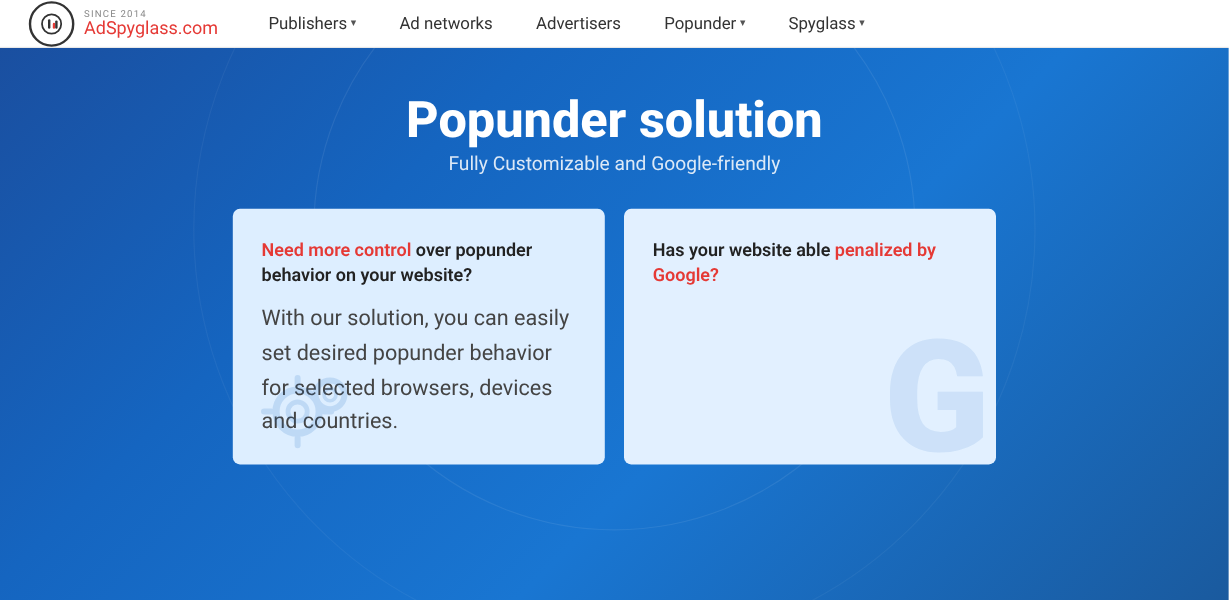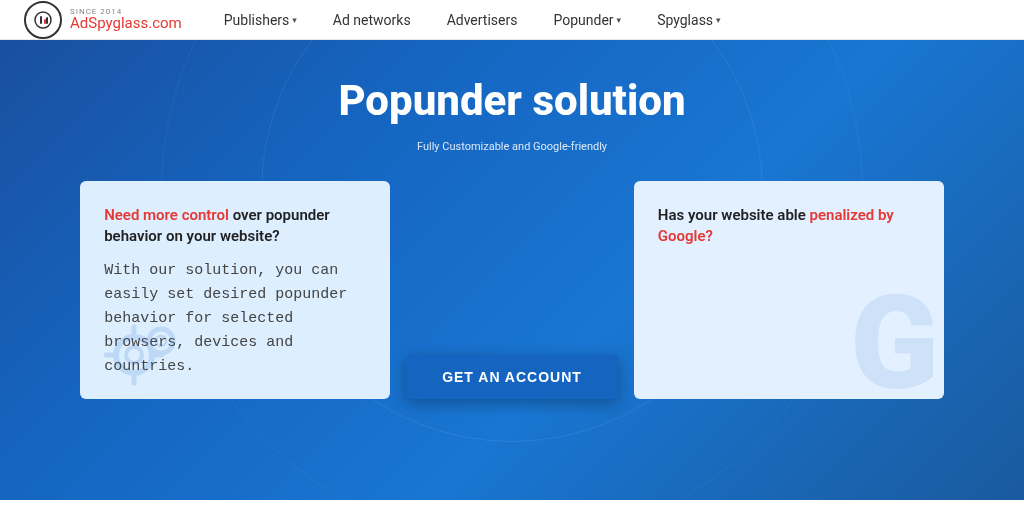--- a/index.html
+++ b/index.html
@@ -104,26 +104,26 @@
       top: -200px;
       left: 50%;
       transform: translateX(-50%);
     }
 
     .hero-title {
       font-size: 42px;
       font-weight: 800;
       color: #fff;
       text-align: center;
-      margin-bottom: 15px;
+      margin-bottom: 2px;
       position: relative;
       z-index: 1;
     }
     .hero-subtitle {
-      font-size: 11px;
+      font-size: 16px;
       color: rgba(255,255,255,0.85);
       text-align: center;
       margin-bottom: 28px;
       position: relative;
       z-index: 1;
     }
 
     
     .cards-row {
       display: flex;
@@ -151,24 +151,23 @@
 
     .card h3 {
       font-size: 15px;
       font-weight: 600;
       color: #222;
       line-height: 1.4;
       margin-bottom: 12px;
     }
     .card h3 .highlight-red { color: #e53935; }
     .card p {
-      font-size: 15px;
+      font-size: 18px;
       color: #444;
       line-height: 1.6;
-      font-family: Liberation Mono, monospace;
     }
 
     .card-icon-bg {
       position: absolute;
       bottom: 0;
       right: 0;
       opacity: 0.12;
       font-size: 120px;
       color: #1565c0;
       line-height: 1;
@@ -275,23 +274,20 @@
           <circle cx="38" cy="44" r="8" stroke="#1565c0" stroke-width="4" fill="none"></circle>
           <circle cx="65" cy="30" r="12" stroke="#1565c0" stroke-width="5" fill="none"></circle>
           <circle cx="65" cy="30" r="5" stroke="#1565c0" stroke-width="3" fill="none"></circle>
           <line x1="38" y1="22" x2="38" y2="16" stroke="#1565c0" stroke-width="5" stroke-linecap="round"></line>
           <line x1="38" y1="66" x2="38" y2="72" stroke="#1565c0" stroke-width="5" stroke-linecap="round"></line>
           <line x1="16" y1="44" x2="10" y2="44" stroke="#1565c0" stroke-width="5" stroke-linecap="round"></line>
           <line x1="60" y1="44" x2="66" y2="44" stroke="#1565c0" stroke-width="5" stroke-linecap="round"></line>
         </svg>
       </div>
 
-      <div style="display:flex; align-items:flex-end; margin-bottom:0; position:relative; z-index:5;">
-        <button class="cta-button">GET AN ACCOUNT</button>
-      </div>
 
       <div class="card card-right">
         <h3>
           <span>Has your website able </span><span class="highlight-red">penalized by Google?</span>
         </h3>
 
         <div class="card-icon-bg" style="font-size:130px; font-weight:900; color:#1565c0; opacity:0.1; position:absolute; bottom:-10px; right:5px; line-height:1;">G</div>
       </div>
     </div>
   </div>

